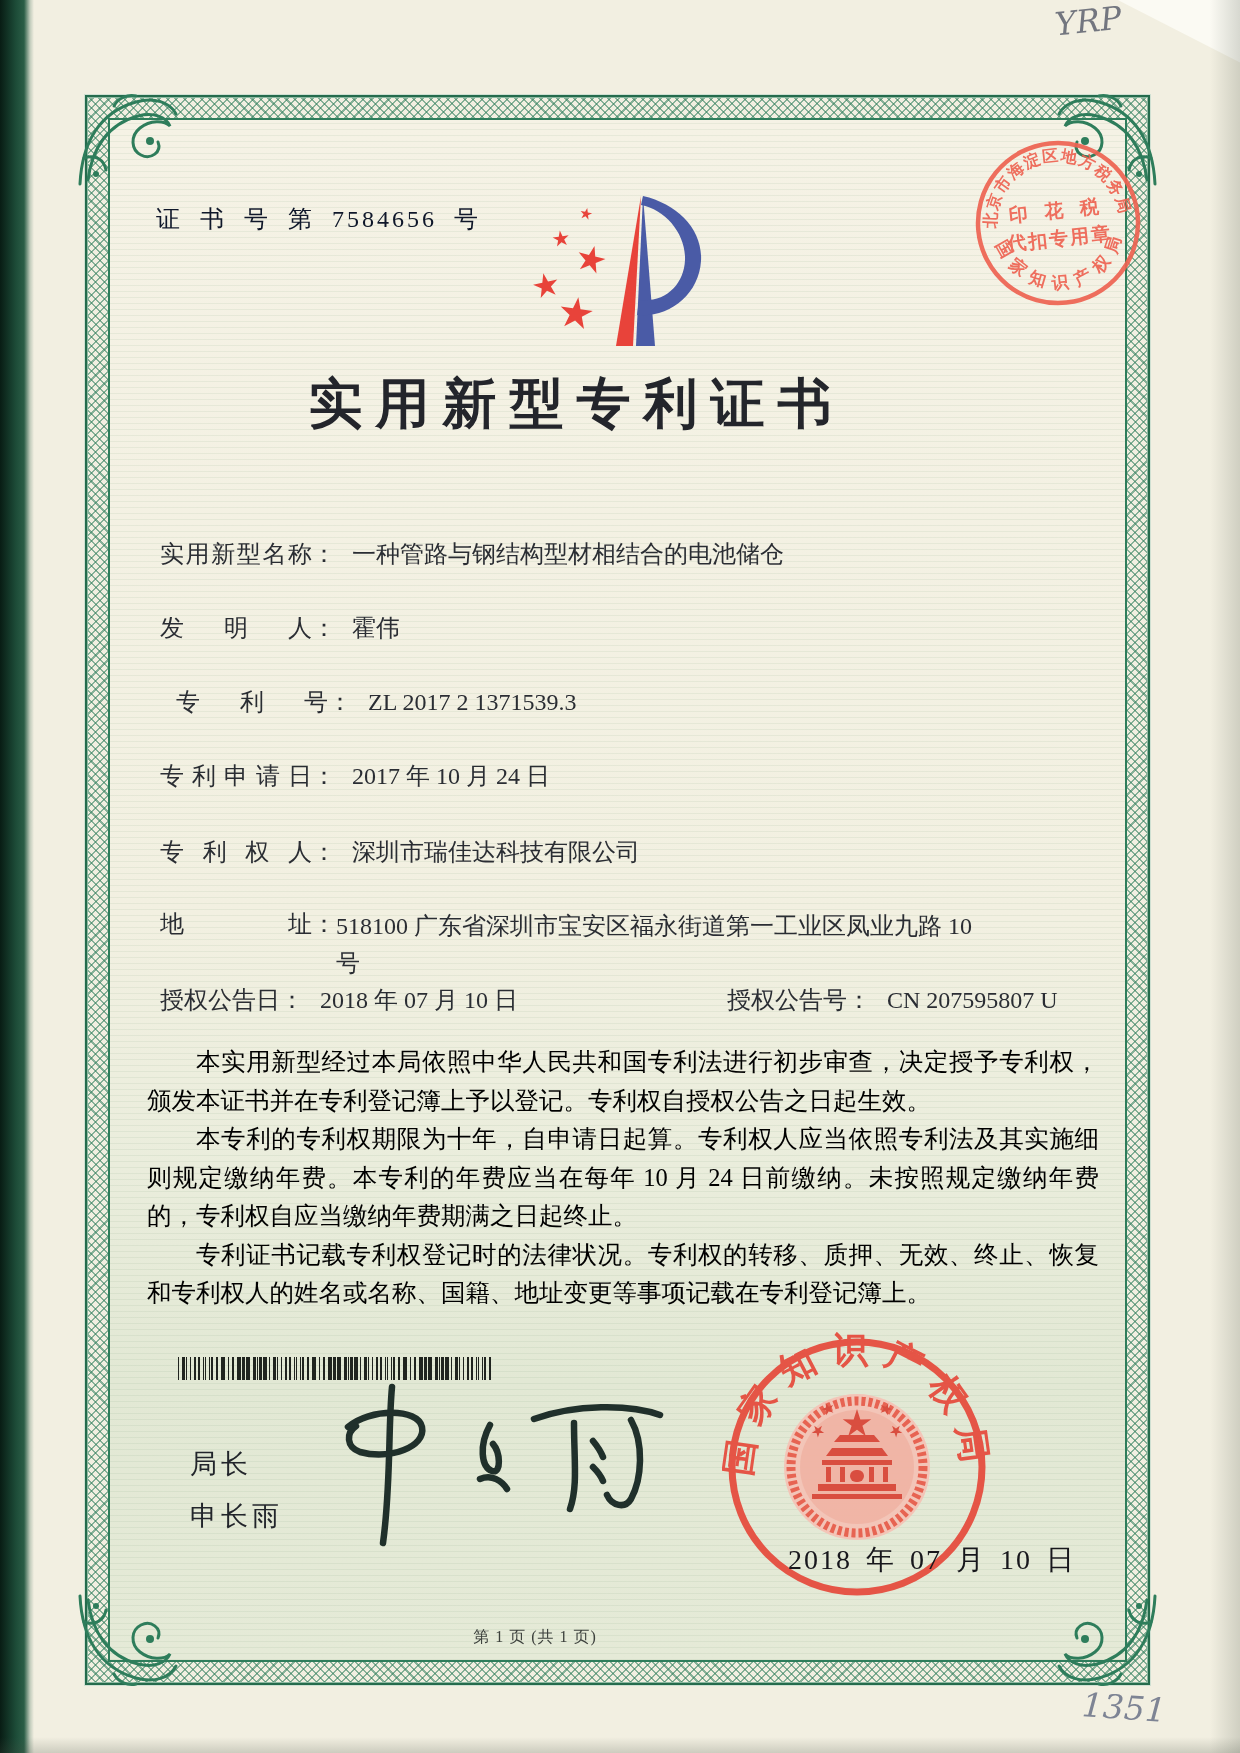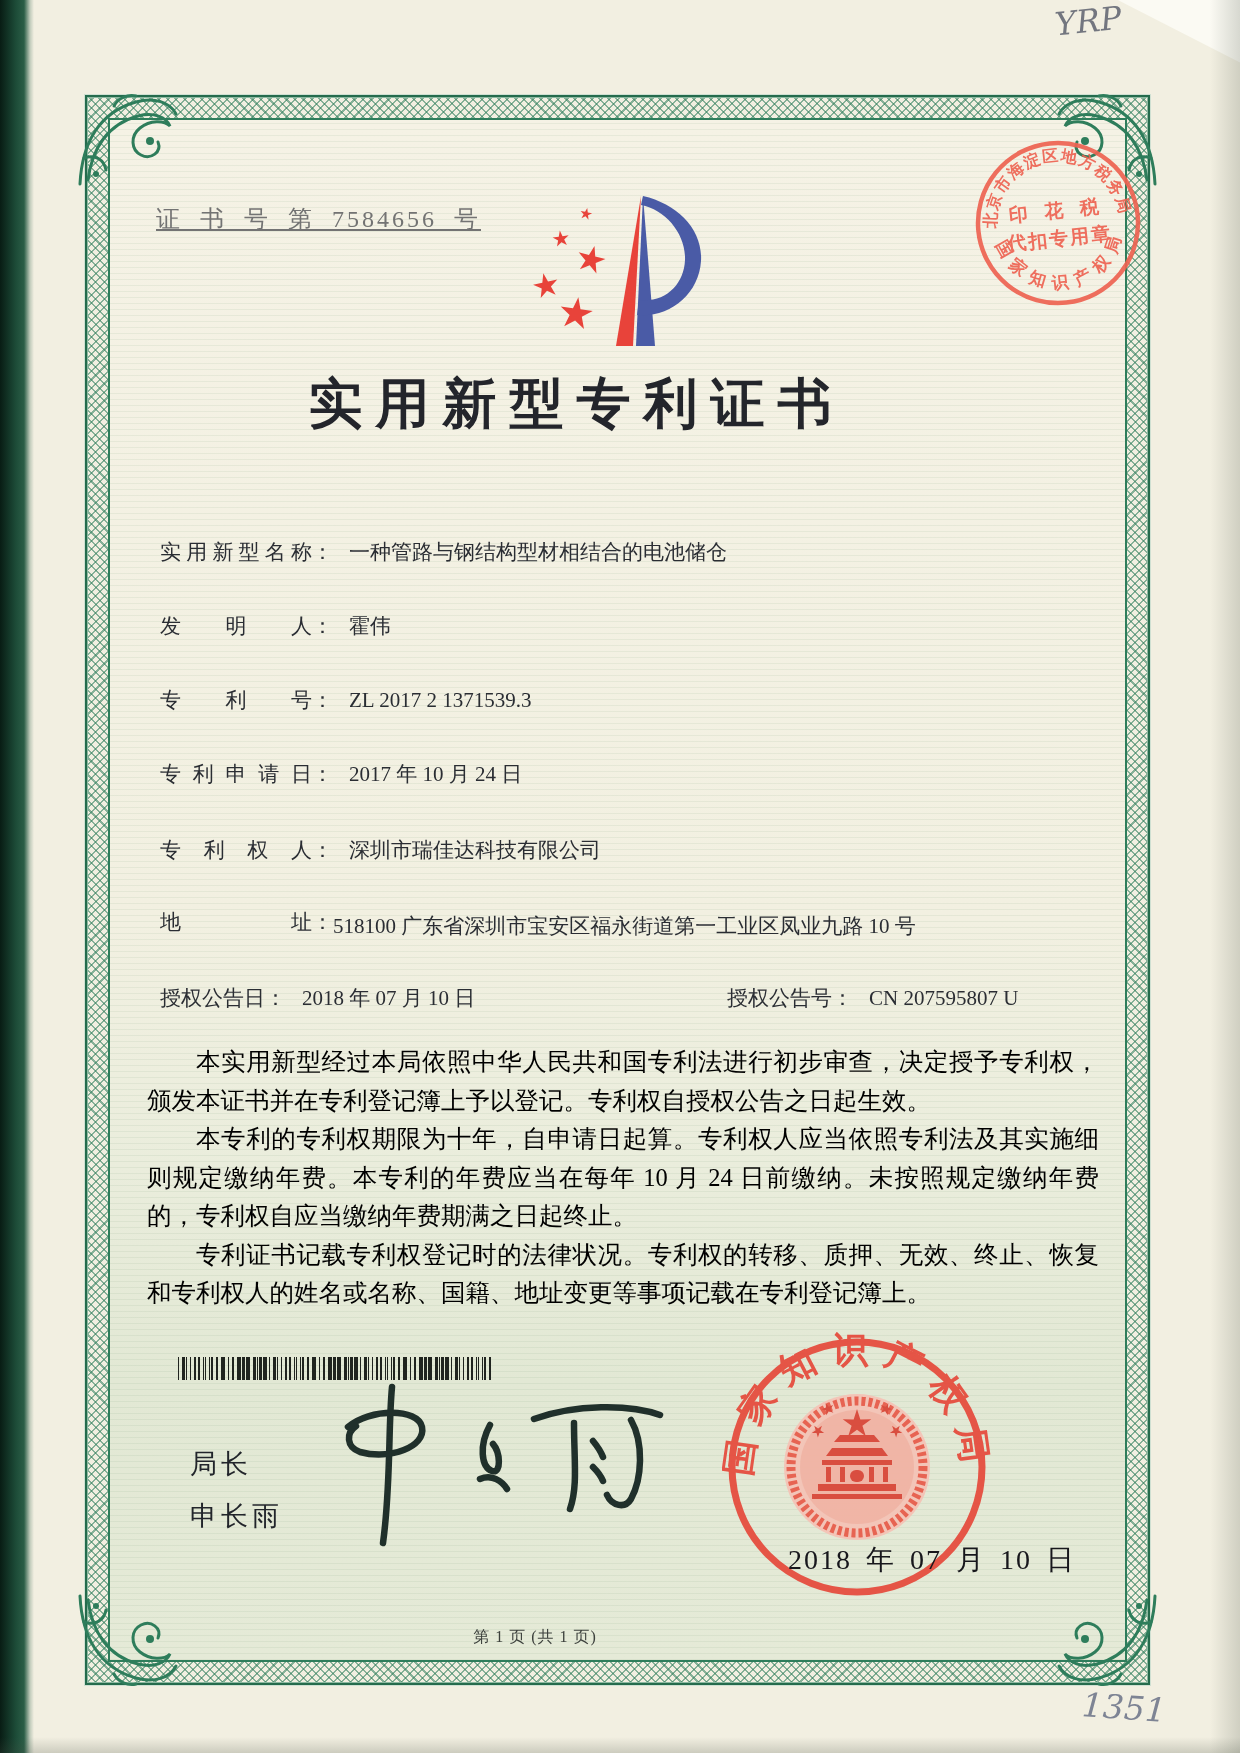--- a/index.html
+++ b/index.html
@@ -25,33 +25,33 @@
     background:
       repeating-linear-gradient(0deg,rgba(110,150,112,.10) 0 1px,rgba(110,150,112,0) 1px 6px),
       linear-gradient(180deg,#f5f2e5 0%,#f2f0e1 52%,#eaeddc 68%,#e2e8d4 82%,#e5ead7 100%);}
   svg.corner{position:absolute;width:108px;height:108px;z-index:5;}
   .c-tl{left:74px;top:84px;}
   .c-tr{right:79px;top:84px;transform:scaleX(-1);}
   .c-bl{left:74px;bottom:57px;transform:scaleY(-1);}
   .c-br{right:79px;bottom:57px;transform:scale(-1,-1);}
 
   
-  .certno{position:absolute;left:156px;top:203px;font-size:24px;color:#737373;letter-spacing:3px;word-spacing:8px;z-index:6;text-decoration:underline;}
+  .certno{position:absolute;left:156px;top:203px;font-size:24px;color:#0f172a;letter-spacing:3px;word-spacing:8px;z-index:6;}
   svg.logo{position:absolute;left:520px;top:188px;width:185px;height:160px;z-index:6;}
   svg.tax-stamp{position:absolute;left:968px;top:133px;width:180px;height:180px;transform:rotate(-6deg);z-index:8;opacity:.92;}
   .title{position:absolute;left:85px;top:368px;width:970px;margin:0;text-align:center;
     font-size:54px;font-weight:700;color:#23252b;letter-spacing:13px;text-indent:13px;z-index:6;}
 
-  .field{position:absolute;left:160px;font-size:21px;color:#2a2d33;white-space:nowrap;z-index:6;}
+  .field{position:absolute;left:160px;font-size:24px;color:#2a2d33;white-space:nowrap;z-index:6;}
   .flabel{display:inline-block;width:152px;text-align:justify;text-align-last:justify;}
   .flabel-compact{display:inline-block;}
   .fcolon{display:inline-block;}
   .fvalue{margin-left:16px;}
   .fvalue-wrap{display:inline-block;width:662px;white-space:normal;line-height:37px;vertical-align:top;margin-left:0;}
-  .f-name{top:538px;} .f-inventor{top:612px;} .f-patno{top:686px;}
+  .f-name{top:538px;} .f-inventor{top:612px;} .f-patno{top:686px;margin-left:16px;}
   .f-filing{top:760px;} .f-patentee{top:836px;} .f-addr{top:908px;}
   .f-grant-date{top:984px;left:160px;text-align:center;} .f-grant-no{top:984px;left:727px;}
 
   .bodytext{position:absolute;left:147px;top:1043px;width:952px;z-index:6;
     font-size:24.5px;line-height:38.5px;color:#000000;text-align:justify;}
   .bodytext p{margin:0;text-indent:2em;}
 
   svg.barcode{position:absolute;left:178px;top:1357px;width:318px;height:23px;z-index:6;}
   .director-label{position:absolute;left:190px;top:1446px;font-size:27px;color:#22252b;letter-spacing:4px;z-index:6;}
   .director-name{position:absolute;left:190px;top:1498px;font-size:27px;color:#22252b;letter-spacing:4px;z-index:6;}

